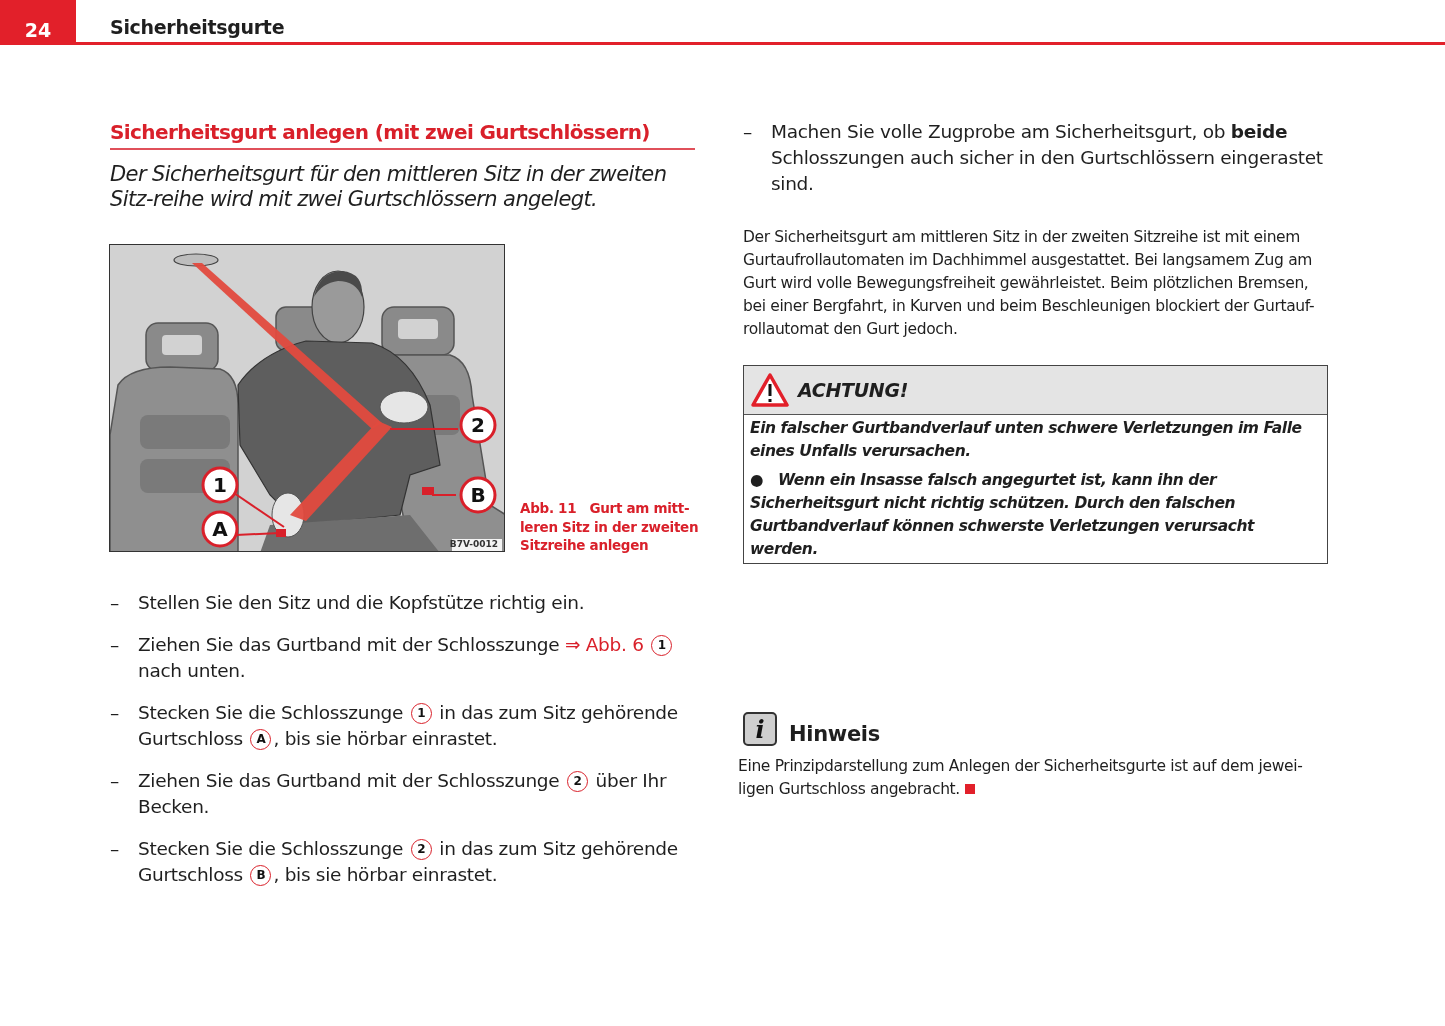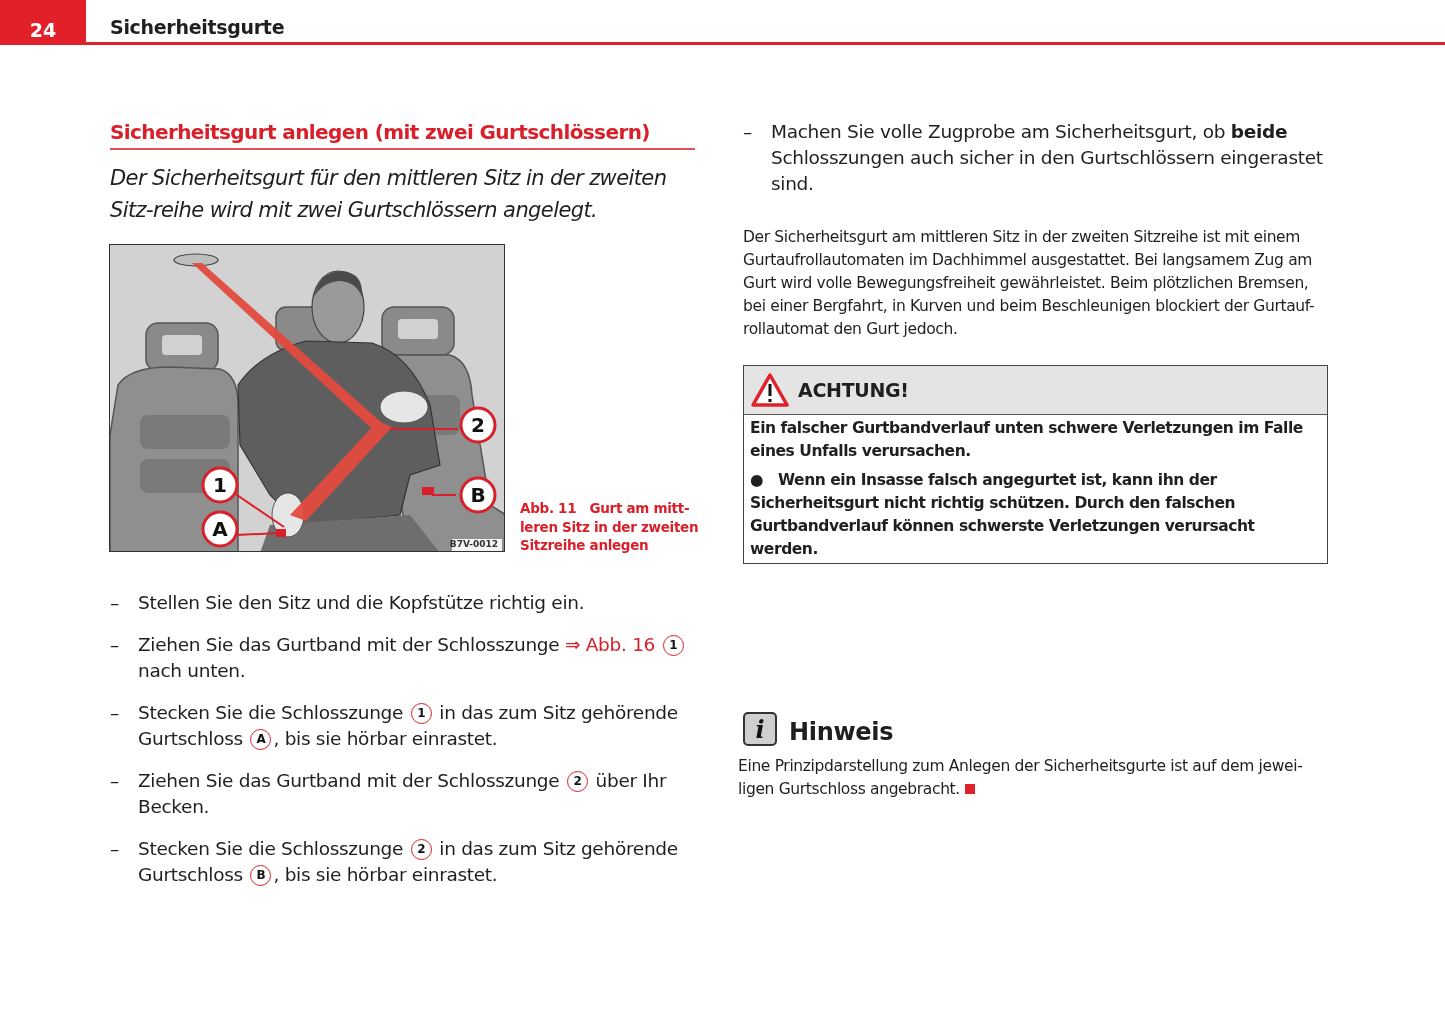--- a/index.html
+++ b/index.html
@@ -1,51 +1,51 @@
 <!DOCTYPE html>
 <html><head>
 <meta charset="utf-8">
 <style>
   html, body { margin:0; padding:0; background:#ffffff; }
   body { width:1445px; height:1026px; position:relative; overflow:hidden; font-family:"DejaVu Sans", sans-serif; color:#1f1f1f; }
   .abs { position:absolute; }
-  .page-num-box { left:0; top:0; width:86px; height:44px; background:#e2202a; color:#fff; font-weight:bold; font-size:19px; display:flex; align-items:flex-end; justify-content:center; padding-bottom:3px; box-sizing:border-box; }
+  .page-num-box { left:0; top:0; width:76px; height:44px; background:#e2202a; color:#fff; font-weight:bold; font-size:19px; display:flex; align-items:flex-end; justify-content:center; padding-bottom:3px; box-sizing:border-box; }
   .running-head { left:110px; top:16px; font-size:19px; font-weight:bold; color:#1f1f1f; letter-spacing:-0.3px; }
   .head-rule { left:0; top:42px; width:1445px; height:3px; background:#e2202a; }
 
   .sec-title { left:110px; top:120px; font-size:20px; font-weight:bold; color:#d9202a; letter-spacing:-0.6px; }
   .sec-rule { left:110px; top:148px; width:585px; height:2px; background:#e0505a; }
-  .lead { left:110px; top:162px; width:600px; font-style:italic; font-size:21px; line-height:32px; color:#1f1f1f; letter-spacing:-0.6px; }
+  .lead { left:110px; top:162px; width:600px; font-style:italic; font-size:21px; line-height:25px; color:#1f1f1f; letter-spacing:-0.6px; }
 
   .figure { left:109px; top:244px; width:396px; height:308px; border:1.5px solid #333; background:#d4d4d4; box-sizing:border-box; overflow:hidden; }
   .fig-caption { left:520px; top:499px; width:180px; font-size:13.5px; font-weight:bold; color:#d9202a; line-height:18.5px; letter-spacing:-0.3px; }
 
   .steps { left:110px; top:590px; width:600px; }
   .step { display:flex; font-size:18.5px; line-height:26px; margin-bottom:16px; letter-spacing:-0.3px; }
   .step .dash { width:28px; flex:none; }
   .step .txt { flex:1; }
   .ref { color:#d9202a; }
   .circ { display:inline-flex; align-items:center; justify-content:center; width:21px; height:21px; border:1.6px solid #d9202a; border-radius:50%; font-size:12px; font-weight:bold; color:#111; vertical-align:2px; box-sizing:border-box; margin:0 2px; line-height:1; }
 
   .rstep { left:743px; top:119px; width:590px; display:flex; font-size:18.5px; line-height:26px; letter-spacing:-0.3px; }
   .rstep .dash { width:28px; flex:none; }
 
   .para { left:743px; top:226px; width:590px; font-size:15.5px; line-height:23px; letter-spacing:-0.35px; color:#1f1f1f; }
 
-  .warn { left:743px; top:365px; width:585px; border:1.5px solid #444; box-sizing:border-box; }
+  .warn { left:743px; top:365px; width:585px; border:1.5px solid #444; box-sizing:border-box;font-style:italic; }
   .warn-head { height:48px; background:#e4e4e4; border-bottom:1.5px solid #555; display:flex; align-items:center; padding-left:6px; }
   .warn-title { font-size:19px; font-weight:bold; margin-left:8px; letter-spacing:-0.3px; }
   .warn-body { padding:2px 6px 2px 6px; font-size:15.5px; font-weight:bold; line-height:23px; letter-spacing:-0.45px; }
   .warn-body p { margin:0 0 6px 0; }
   .warn-body p:last-child { margin-bottom:0; }
   .bullet { display:inline-block; width:28px; }
 
   .note-head { left:743px; top:712px; display:flex; align-items:flex-end; }
   .note-icon { width:34px; height:34px; border:2px solid #333; border-radius:5px; background:#cfcfcf; box-sizing:border-box; display:flex; align-items:center; justify-content:center; font-family:"DejaVu Serif", serif; font-weight:bold; font-style:italic; font-size:24px; color:#111; }
-  .note-title { font-size:24px; font-weight:bold; margin-left:12px; letter-spacing:-0.3px; }
+  .note-title { font-size:21px; font-weight:bold; margin-left:12px; letter-spacing:-0.3px; }
   .note-text { left:738px; top:755px; width:590px; font-size:15.5px; line-height:23px; letter-spacing:-0.35px; }
   .end-mark { display:inline-block; width:10px; height:10px; background:#e2202a; margin-left:5px; vertical-align:0; }
 </style>
 </head>
 <body>
 
 <div class="abs page-num-box">24</div>
 <div class="abs running-head">Sicherheitsgurte</div>
 <div class="abs head-rule"></div>
 
@@ -109,21 +109,21 @@
 </div>
 
 <div class="abs steps">
   <div class="step">
     <span class="dash">–</span>
     <span class="txt"><span>Stellen Sie den Sitz und die Kopfstütze richtig ein.</span></span>
   </div>
   <div class="step">
     <span class="dash">–</span>
     <span class="txt">
-      <span>Ziehen Sie das Gurtband mit der Schlosszunge </span><span class="ref">⇒ Abb. 16</span>
+      <span>Ziehen Sie das Gurtband mit der Schlosszunge </span><span class="ref">⇒ Abb. 6</span>
       <span class="circ">1</span><span> nach unten.</span>
     </span>
   </div>
   <div class="step">
     <span class="dash">–</span>
     <span class="txt">
       <span>Stecken Sie die Schlosszunge </span><span class="circ">1</span><span> in das zum Sitz gehörende Gurtschloss </span><span class="circ">A</span><span>, bis sie hörbar einrastet.</span>
     </span>
   </div>
   <div class="step">

